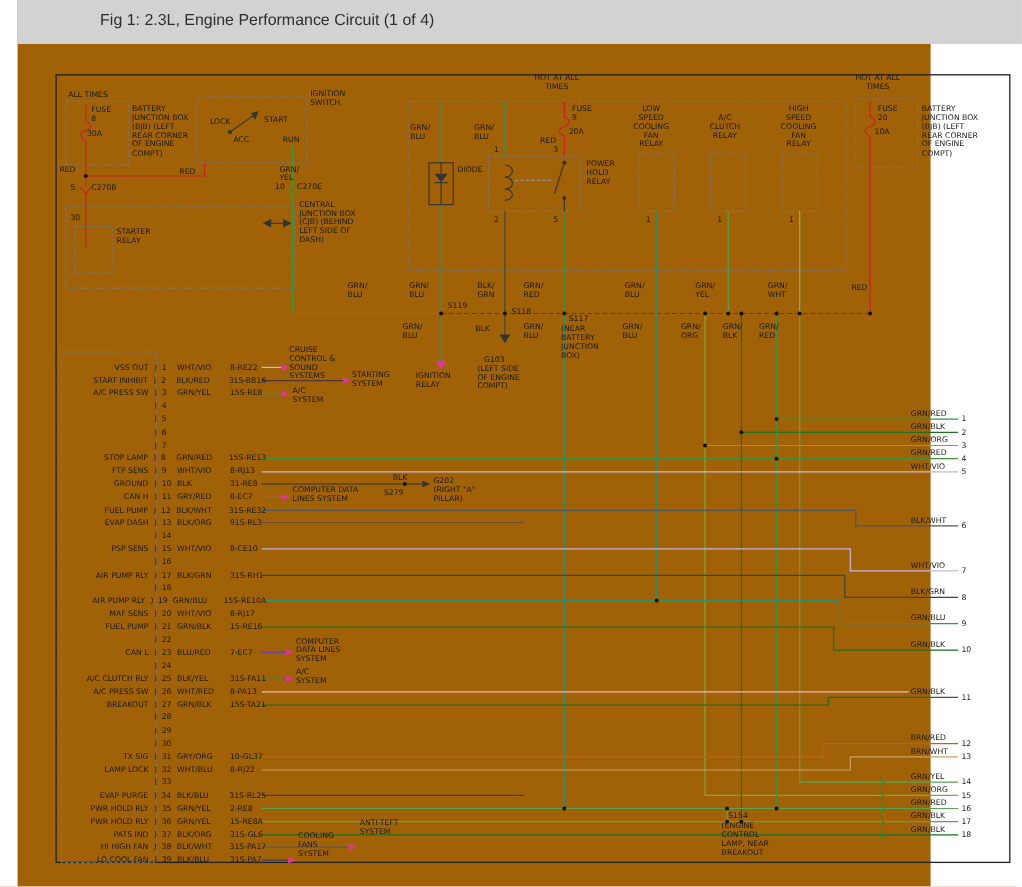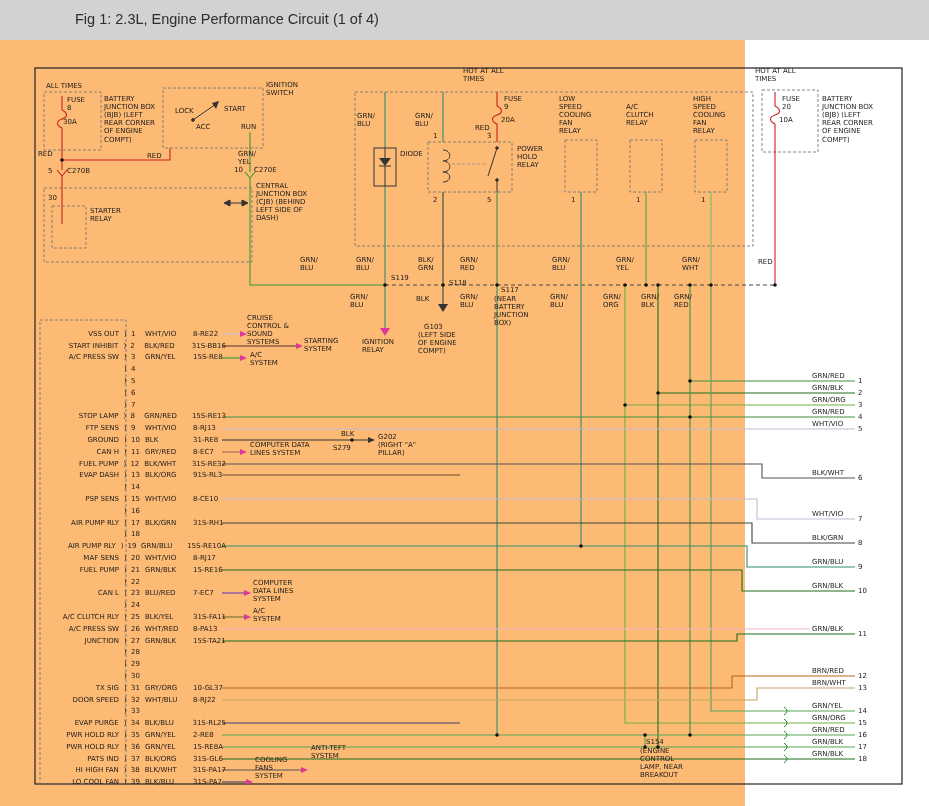--- a/index.html
+++ b/index.html
@@ -1,23 +1,23 @@
 <!DOCTYPE html>
 <html><head>
 <meta charset="utf-8">
 <style>
   *{margin:0;padding:0;box-sizing:border-box}
   html,body{width:929px;height:806px;background:#fff;overflow:hidden}
   body{font-family:"DejaVu Sans",sans-serif;position:relative}
-  .stage{position:absolute;left:0;top:0;width:745px;height:806px;background:#fdba74}
+  .stage{position:absolute;left:16px;top:0;width:830px;height:806px;background:#a16207}
   .hdr{position:absolute;left:0;top:0;width:929px;height:40px;background:#d2d2d2}
   .hdr .title{position:absolute;left:75px;top:11px;font-size:14.5px;color:#2e2e2e;font-family:"Liberation Sans",sans-serif}
   svg.wires{position:absolute;left:0;top:0;width:929px;height:806px}
   .lbl{position:absolute;font-size:7px;line-height:1.16;color:#1a1a1a;white-space:pre-line}
-  .c{}
+  .c{text-align:center}
   .stack2{white-space:pre-line}
   
   .pinrows{position:absolute;left:40px;top:328px;width:186px}
   .prow{display:flex;align-items:center;height:11.8px;font-size:7px;color:#1a1a1a}
   .rl{width:84px;text-align:right;padding-right:5px;white-space:nowrap}
   .rb{width:6px}
   .rb::before{content:")"}
   .rp{width:15px;padding-left:1px}
   .rc{width:48px;white-space:nowrap}
   .rk{flex:1;white-space:nowrap}
@@ -457,21 +457,21 @@
 
   <div class="prow">
     <span class="rl">A/C PRESS SW</span>
     <span class="rb"></span>
     <span class="rp">26</span>
     <span class="rc">WHT/RED</span>
     <span class="rk">8-PA13</span>
   </div>
 
   <div class="prow">
-    <span class="rl">JUNCTION</span>
+    <span class="rl">BREAKOUT</span>
     <span class="rb"></span>
     <span class="rp">27</span>
     <span class="rc">GRN/BLK</span>
     <span class="rk">15S-TA21</span>
   </div>
 
   <div class="prow">
     <span class="rl"></span>
     <span class="rb"></span>
     <span class="rp">28</span>
@@ -497,21 +497,21 @@
 
   <div class="prow">
     <span class="rl">TX SIG</span>
     <span class="rb"></span>
     <span class="rp">31</span>
     <span class="rc">GRY/ORG</span>
     <span class="rk">10-GL37</span>
   </div>
 
   <div class="prow">
-    <span class="rl">DOOR SPEED</span>
+    <span class="rl">LAMP LOCK</span>
     <span class="rb"></span>
     <span class="rp">32</span>
     <span class="rc">WHT/BLU</span>
     <span class="rk">8-RJ22</span>
   </div>
 
   <div class="prow">
     <span class="rl"></span>
     <span class="rb"></span>
     <span class="rp">33</span>

